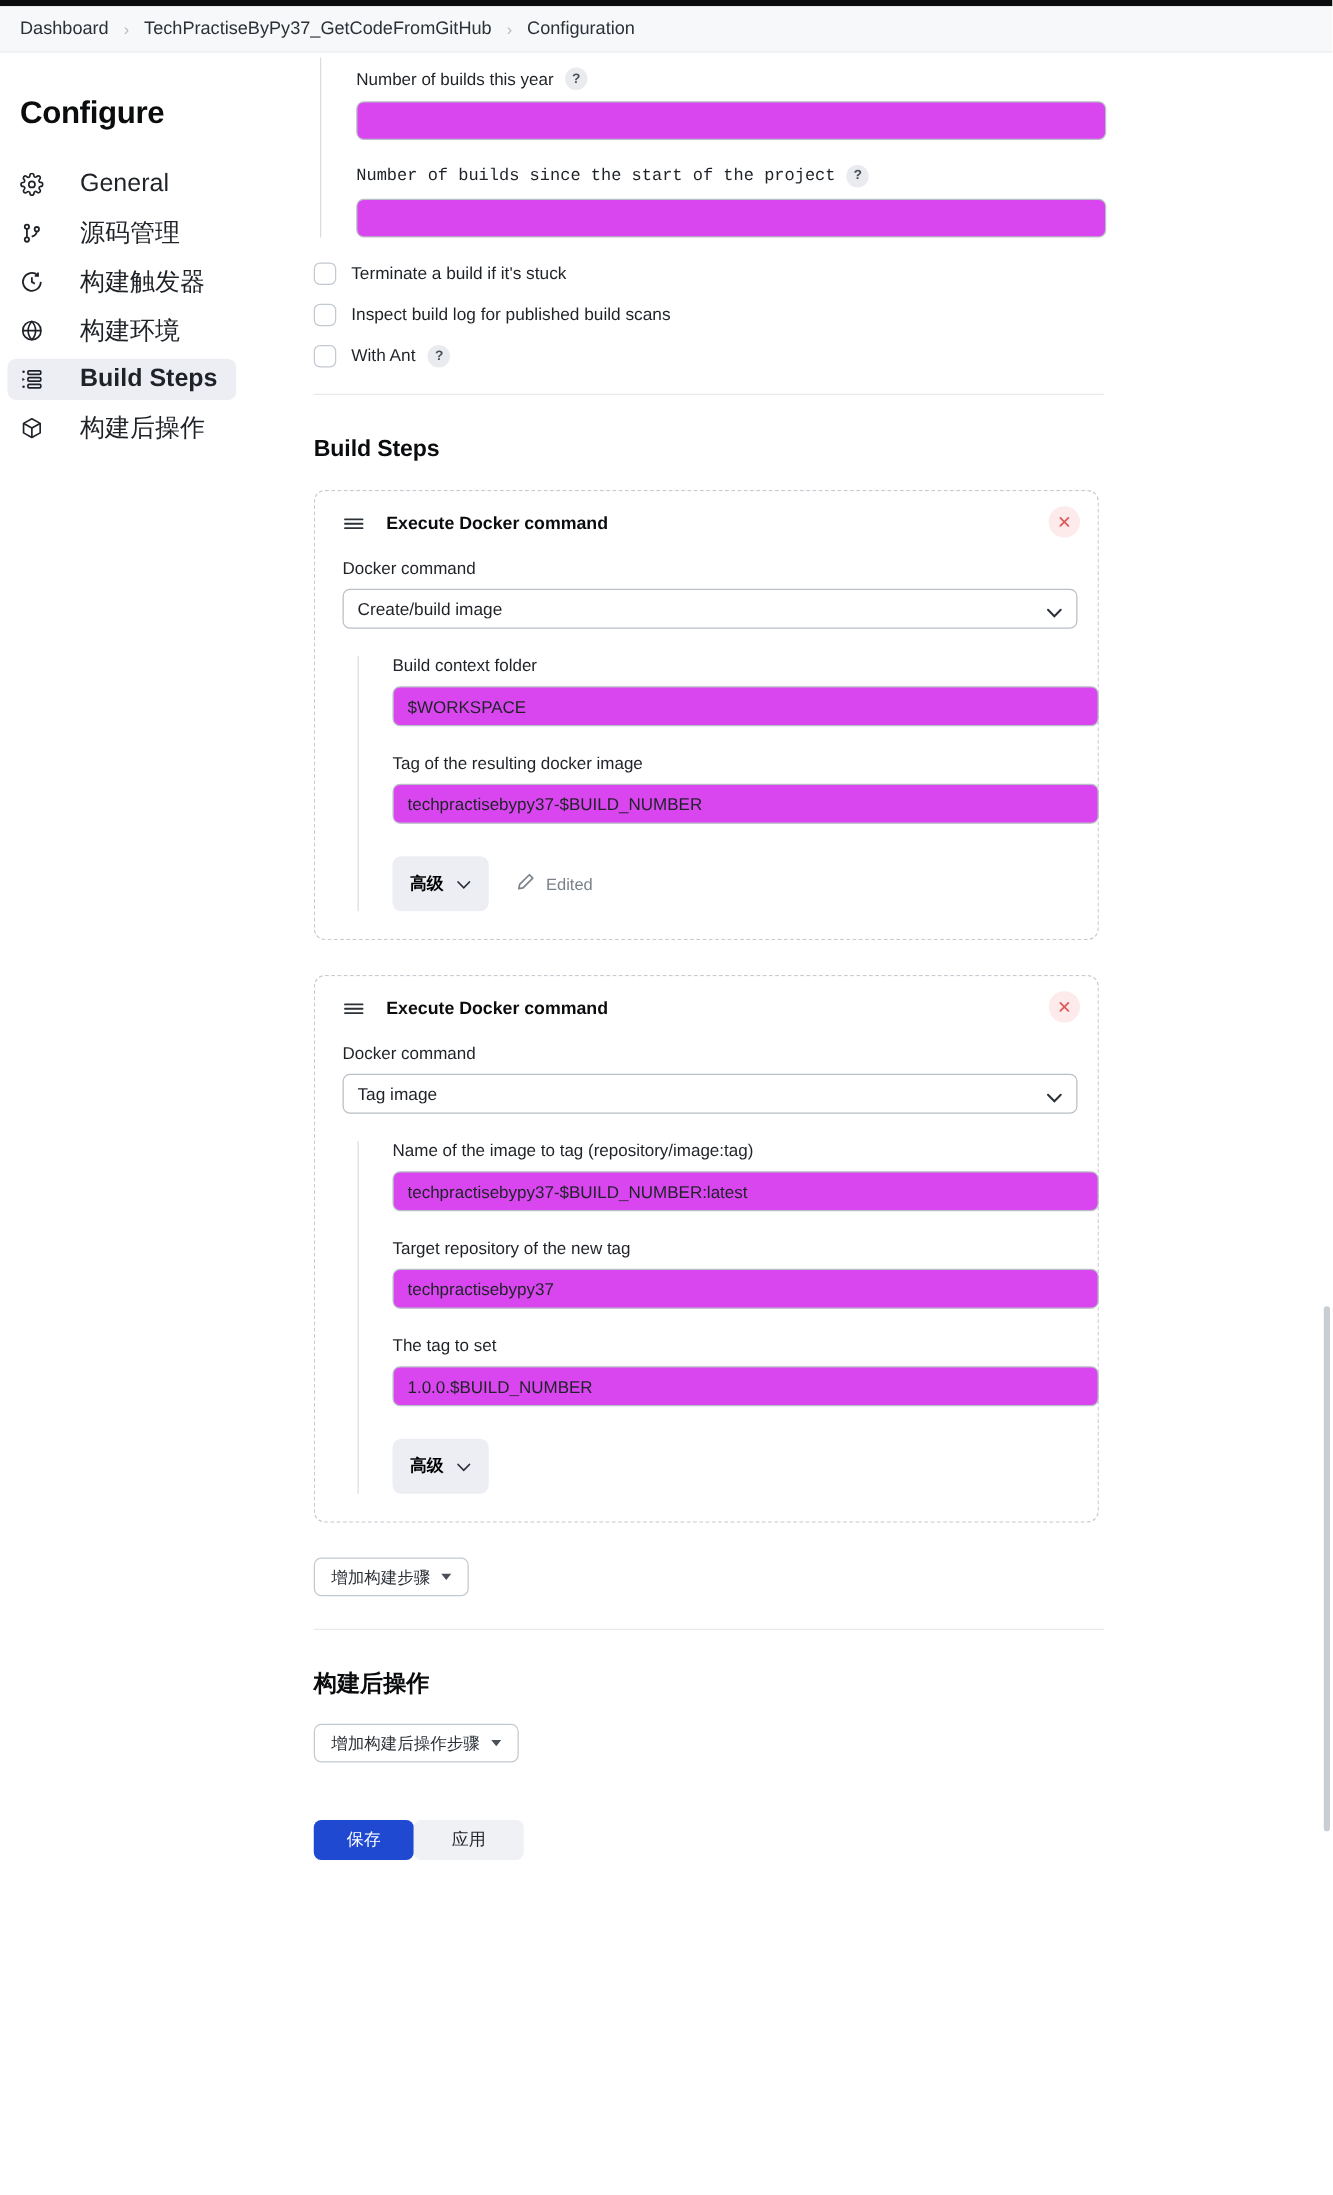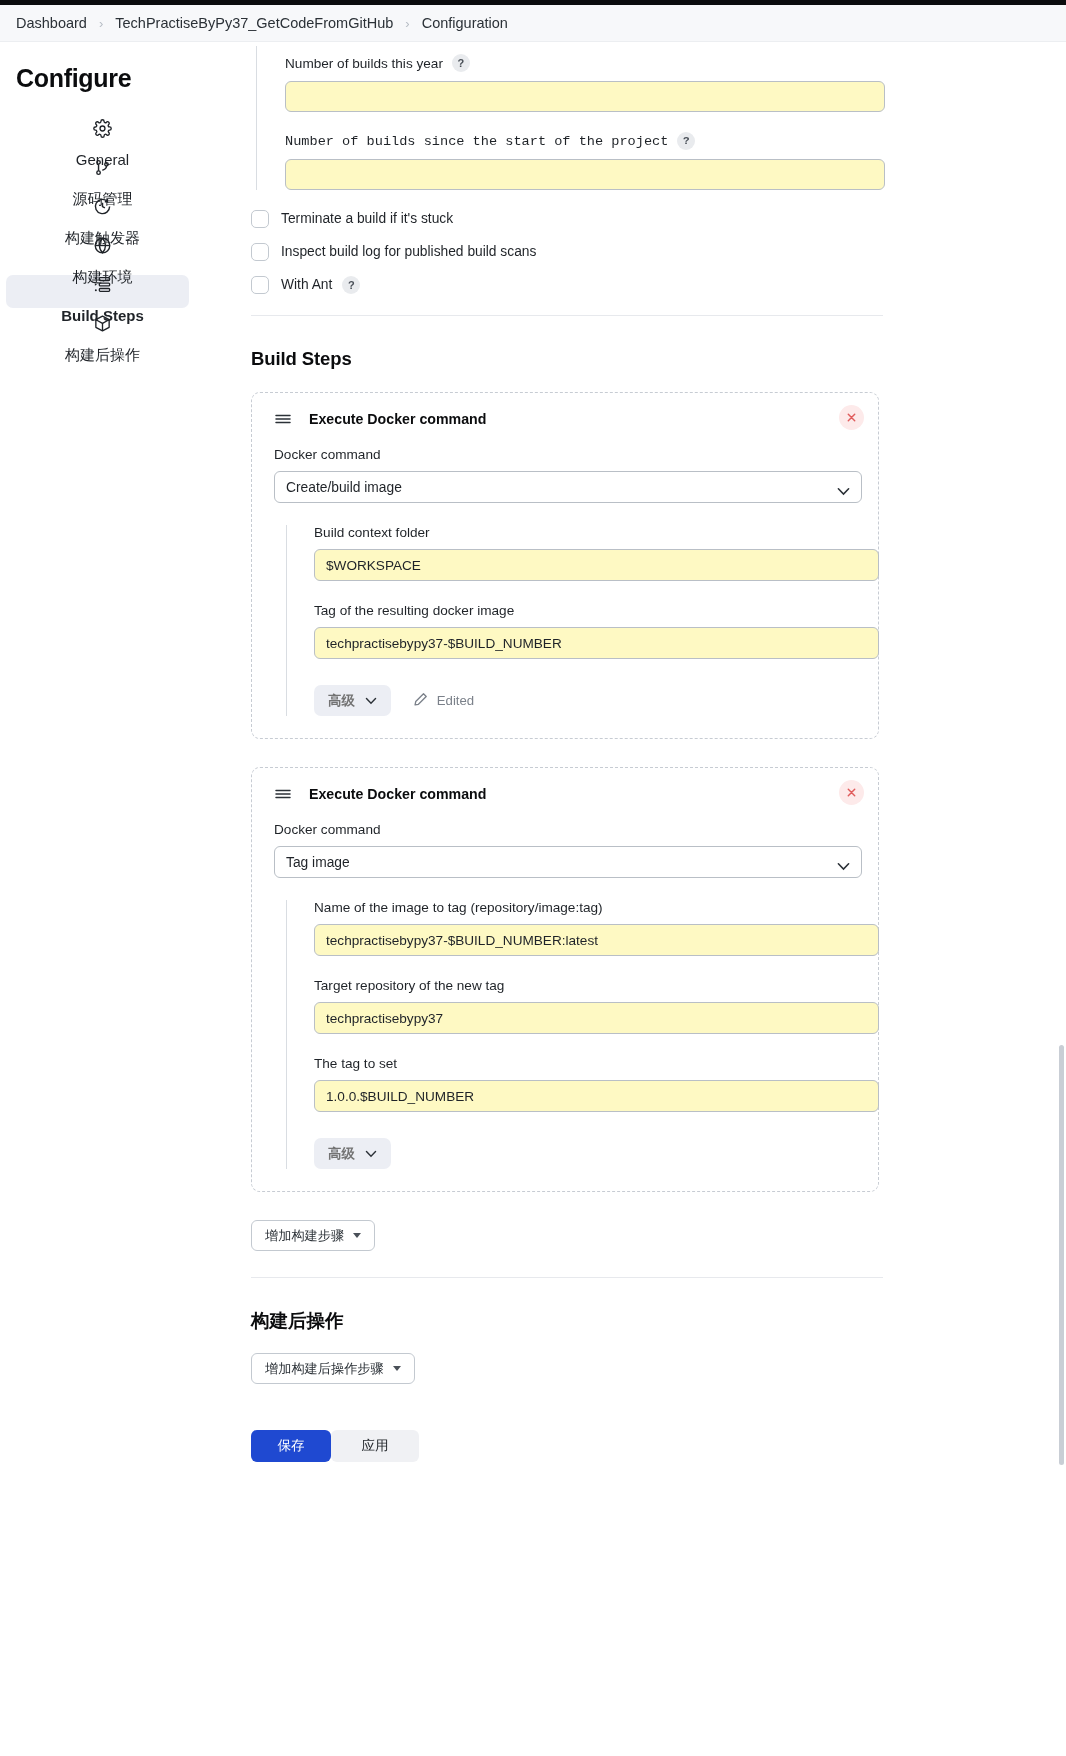--- a/index.html
+++ b/index.html
@@ -35,39 +35,38 @@
   .crumb-sep {
     color: #b6bcc4; font-size: 13px;
     padding: 0 4px; user-select: none;
   }
 
   
   .page { position: absolute; top: 42px; left: 0; width: 1066px; }
 
   
   .sidebar {
-    position: absolute; top: 0; left: 0;
+    position: absolute; top: 12px; left: 0;
     width: 195px;
     padding-top: 22px;
   }
   .side-title {
     font-size: 25px; font-weight: bold; letter-spacing: -0.3px;
     color: #0b0c0e;
     padding: 0 0 26px 16px;
   }
   .side-item {
-    display: flex; align-items: center; gap: 13px;
+    display: flex; align-items: center; gap: 29px;
     height: 33px;
     margin: 0 6px 6px 6px;
     padding-left: 10px;
     border-radius: 7px;
-    font-size: 15px;
+    font-size: 20px;
     color: #1f2328;
     cursor: pointer;
-    flex-direction: column;
   }
   .side-item.active { background: #eceef4; font-weight: bold; }
   .side-ico {
     width: 19px; height: 19px;
     display: flex; align-items: center; justify-content: center;
     flex: 0 0 19px;
   }
   .side-ico svg { display: block; }
 
   
@@ -95,21 +94,21 @@
   .helpbtn {
     width: 18px; height: 18px; border-radius: 50%;
     background: #e9ebee; color: #4a5058;
     font-size: 11px; font-weight: bold;
     display: inline-flex; align-items: center; justify-content: center;
     cursor: pointer; flex: 0 0 18px;
   }
   .txt {
     display: block; width: 600px; height: 31px;
     border: 1px solid #b9bfc6; border-radius: 6px;
-    background: #fef9c3;
+    background: #d946ef;
     font-family: inherit; font-size: 13.6px; color: #1f2328;
     padding: 0 11px;
     outline: none;
   }
   .txt::placeholder { color: #9aa1a9; }
 
   
   .checkrow {
     display: flex; align-items: center; gap: 12px;
     margin: 0 0 0 0; height: 33px;
@@ -186,24 +185,24 @@
   .nested .txt { width: 565px; height: 32px; }
   .nested .field { margin-bottom: 22px; }
 
   
   .adv-row {
     display: flex; align-items: center; gap: 22px;
     margin-top: 26px;
   }
   .adv-btn {
     display: inline-flex; align-items: center; gap: 10px;
-    height: 31px; padding: 0 14px;
+    height: 44px; padding: 0 14px;
     background: #eceef4; border: none; border-radius: 7px;
     font-family: inherit; font-size: 13.4px; font-weight: bold;
-    color: #737373; cursor: pointer;
+    color: #000000; cursor: pointer;
   }
   .edited {
     display: inline-flex; align-items: center; gap: 9px;
     font-size: 13.2px; color: #7b818a;
   }
 
   
   .obtn {
     display: inline-flex; align-items: center; gap: 9px;
     height: 31px; padding: 0 13px;

